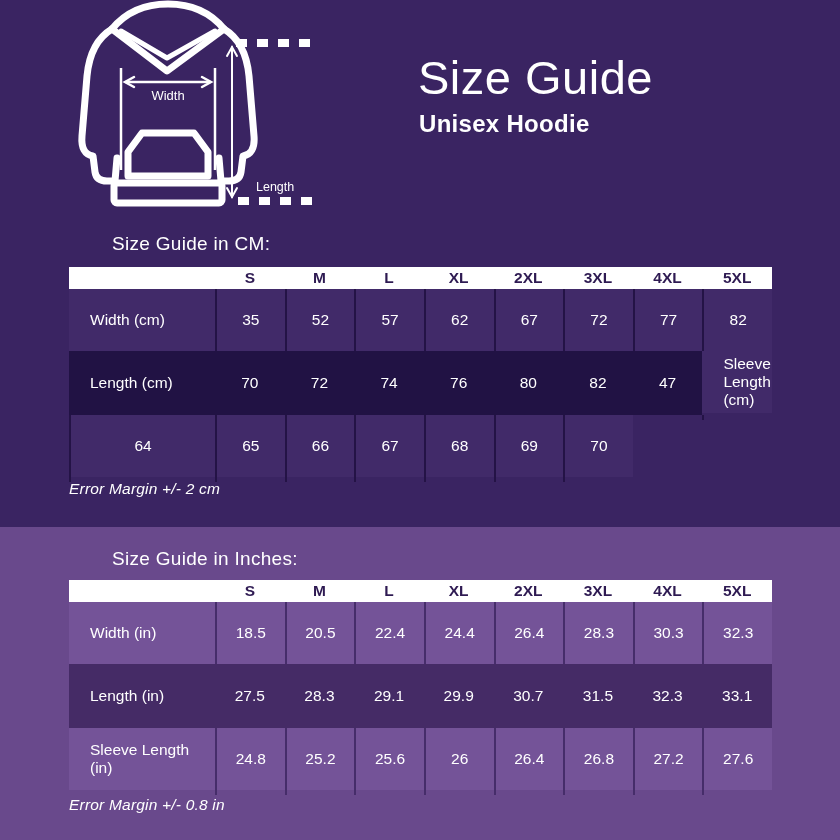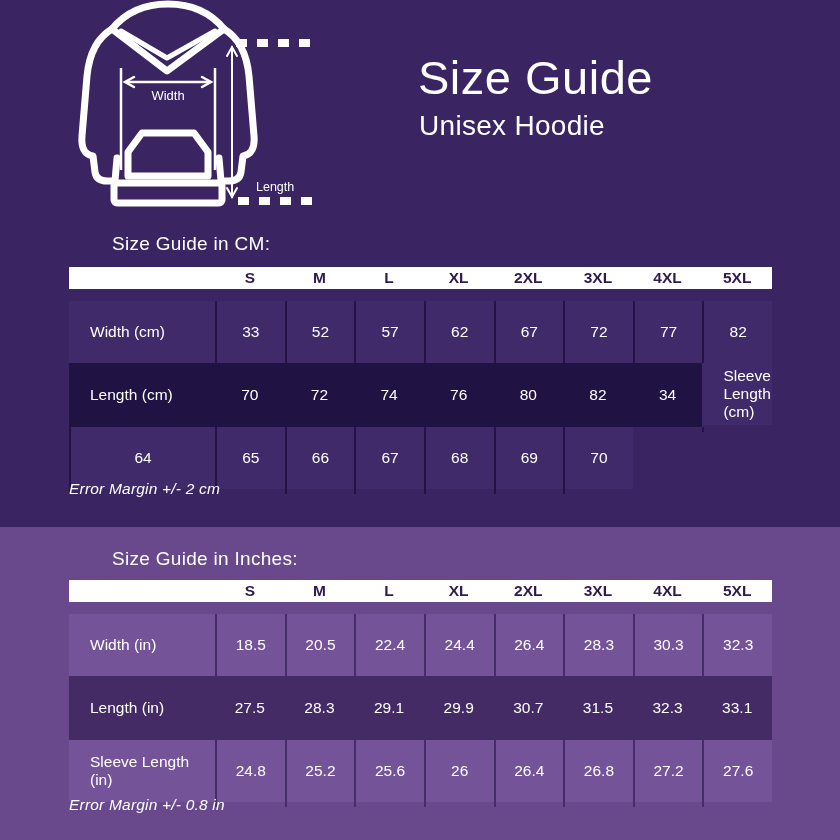--- a/index.html
+++ b/index.html
@@ -10,41 +10,41 @@
   *{box-sizing:border-box;}
   html,body{margin:0;padding:0;}
   .canvas{position:relative;width:840px;height:840px;overflow:hidden;
           font-family:"Liberation Sans",sans-serif;background:var(--top-bg);}
   .section-top{position:absolute;left:0;top:0;width:840px;height:527px;background:var(--top-bg);}
   .section-bottom{position:absolute;left:0;top:527px;width:840px;height:313px;background:var(--bot-bg);}
 
   .main-title{position:absolute;left:418px;top:50px;color:var(--white);
               font-size:47px;font-weight:500;letter-spacing:.5px;text-align:right;}
   .main-subtitle{position:absolute;left:419px;top:110px;color:var(--white);
-              font-size:28px;font-weight:400;letter-spacing:.3px;}
+              font-size:24px;font-weight:700;letter-spacing:.3px;}
 
   .sec-heading{position:absolute;color:var(--white);font-size:19px;letter-spacing:.3px;margin-left:43px;}
   .heading-cm{left:69px;top:233px;}
   .heading-in{left:69px;top:548px;}
 
   .err{position:absolute;color:var(--white);font-size:15.5px;letter-spacing:.2px;font-style:italic;}
   .err-cm{left:69px;top:480px;}
   .err-in{left:69px;top:796px;}
 
   .size-table{position:absolute;width:703px;display:grid;
               grid-template-columns:146px repeat(8,1fr);}
   .table-cm{left:69px;top:267px;}
   .table-in{left:69px;top:580px;}
 
   .cell{display:flex;align-items:center;justify-content:center;
         font-size:15.5px;color:var(--white);}
   .hcell{height:22px;background:var(--white);color:var(--hdr-text);
          font-weight:700;font-size:15.5px;}
   .label-cell{justify-content:flex-start;padding-left:21px;}
-  .rh1{height:62px;margin-top:12px;} .rh2{height:64px;} .rh3{height:62px;} .stub{height:5px;background:transparent;}
+  .rh1{height:62px;} .rh2{height:64px;} .rh3{height:62px;} .stub{height:5px;background:transparent;}
 
   .t-top .light{background:var(--top-row);}
   .t-top .dark{background:var(--top-dark);}
   .t-top .vd{border-left:2px solid var(--top-div);}
   .t-bot .light{background:var(--bot-row);}
   .t-bot .dark{background:var(--bot-dark);text-align:center;}
   .t-bot .vd{border-left:2px solid var(--bot-div);}
 
   .hoodie{position:absolute;left:0;top:0;}
 </style>
@@ -98,37 +98,37 @@
     <div class="cell hcell">S</div>
     <div class="cell hcell">M</div>
     <div class="cell hcell">L</div>
     <div class="cell hcell">XL</div>
     <div class="cell hcell">2XL</div>
     <div class="cell hcell">3XL</div>
     <div class="cell hcell">4XL</div>
     <div class="cell hcell">5XL</div>
 
     <div class="cell light rh1 label-cell">Width (cm)</div>
-    <div class="cell light rh1 vd">33</div>
+    <div class="cell light rh1 vd">35</div>
     <div class="cell light rh1 vd">52</div>
     <div class="cell light rh1 vd">57</div>
     <div class="cell light rh1 vd">62</div>
     <div class="cell light rh1 vd">67</div>
     <div class="cell light rh1 vd">72</div>
     <div class="cell light rh1 vd">77</div>
     <div class="cell light rh1 vd">82</div>
 
     <div class="cell dark rh2 label-cell">Length (cm)</div>
     <div class="cell dark rh2">70</div>
     <div class="cell dark rh2">72</div>
     <div class="cell dark rh2">74</div>
     <div class="cell dark rh2">76</div>
     <div class="cell dark rh2">80</div>
     <div class="cell dark rh2">82</div>
-    <div class="cell dark rh2">34</div>
+    <div class="cell dark rh2">47</div>
 
     <div class="cell light rh3 label-cell">Sleeve Length (cm)</div>
     <div class="cell light rh3 vd">64</div>
     <div class="cell light rh3 vd">65</div>
     <div class="cell light rh3 vd">66</div>
     <div class="cell light rh3 vd">67</div>
     <div class="cell light rh3 vd">68</div>
     <div class="cell light rh3 vd">69</div>
     <div class="cell light rh3 vd">70</div>
 

